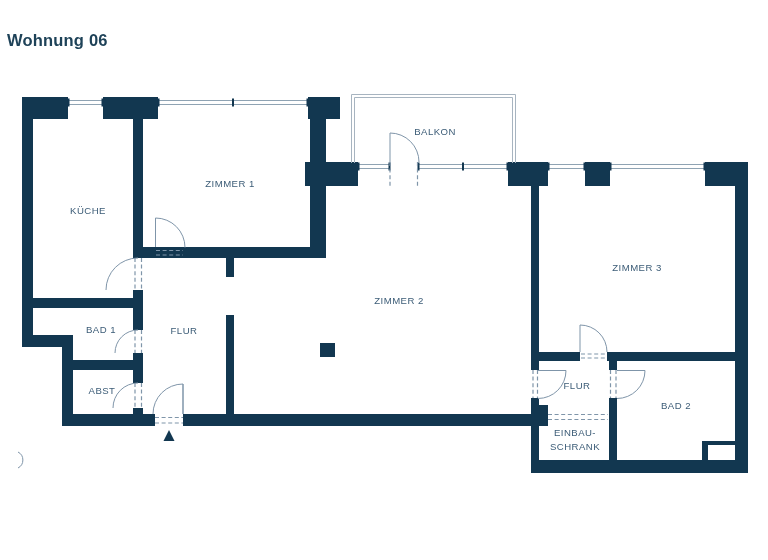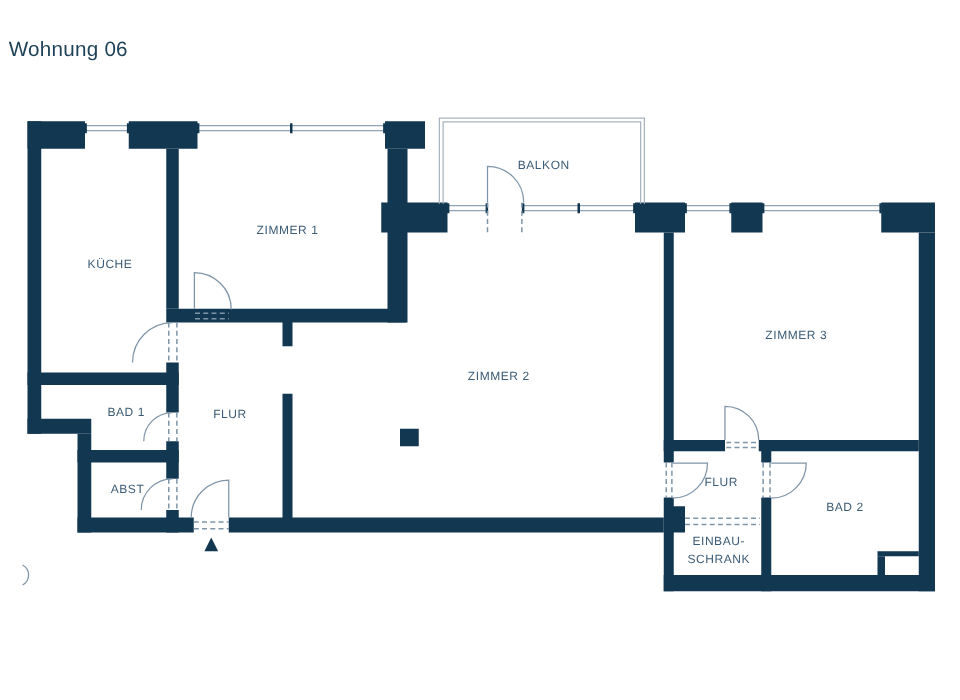--- a/index.html
+++ b/index.html
@@ -5,21 +5,21 @@
   :root{
     --wall:#123750; --line:#8fa3b3; --door:#7f95a9; --text:#3c5c77;
     --title:#1e4258; --rail:#a7b4c0; --bg:#ffffff;
   }
   html,body{margin:0;padding:0;background:#fff;}
   #stage{
     position:relative;width:768px;height:560px;background:var(--bg);
     font-family:"Liberation Sans", sans-serif;overflow:hidden;
   }
   #plan-title{
-    position:absolute;left:7px;top:31px;font-size:16.5px;font-weight:400;
+    position:absolute;left:7px;top:31px;font-size:16.5px;font-weight:700;
     color:var(--title);letter-spacing:0.2px;
   }
   svg{position:absolute;left:0;top:0;}
   .wall{fill:var(--wall);stroke:none;}
   .glass{stroke:var(--line);stroke-width:1;fill:none;}
   .tick{stroke:var(--wall);stroke-width:2;fill:none;}
   .door{stroke:var(--door);stroke-width:1;fill:none;}
   .dash{stroke:var(--door);stroke-width:1.2;fill:none;stroke-dasharray:4 2.6;}
   .rail{stroke:var(--rail);stroke-width:1;fill:none;}
   .lbl{

